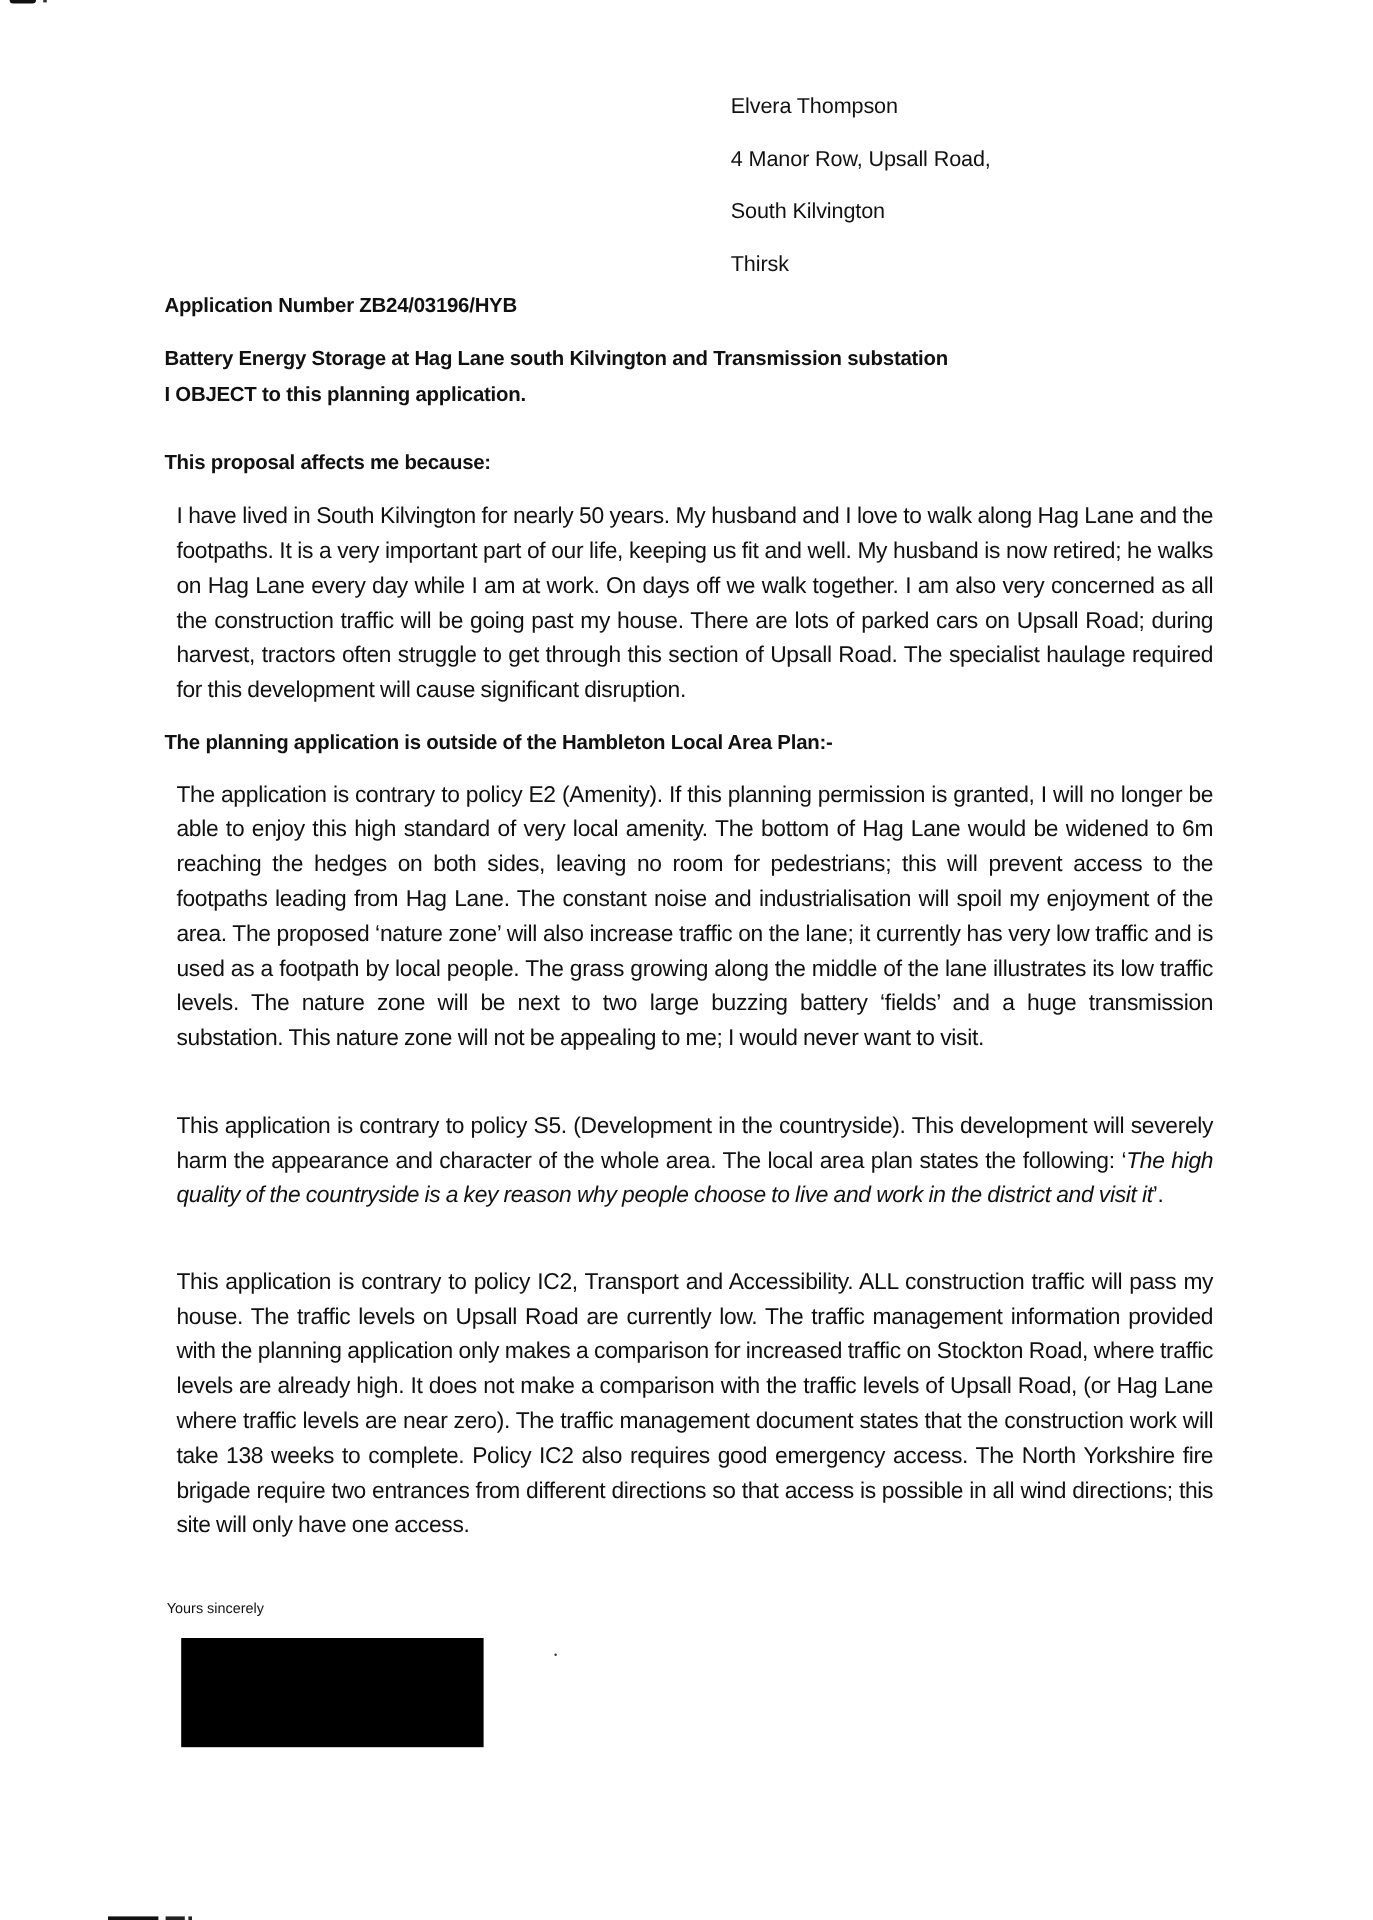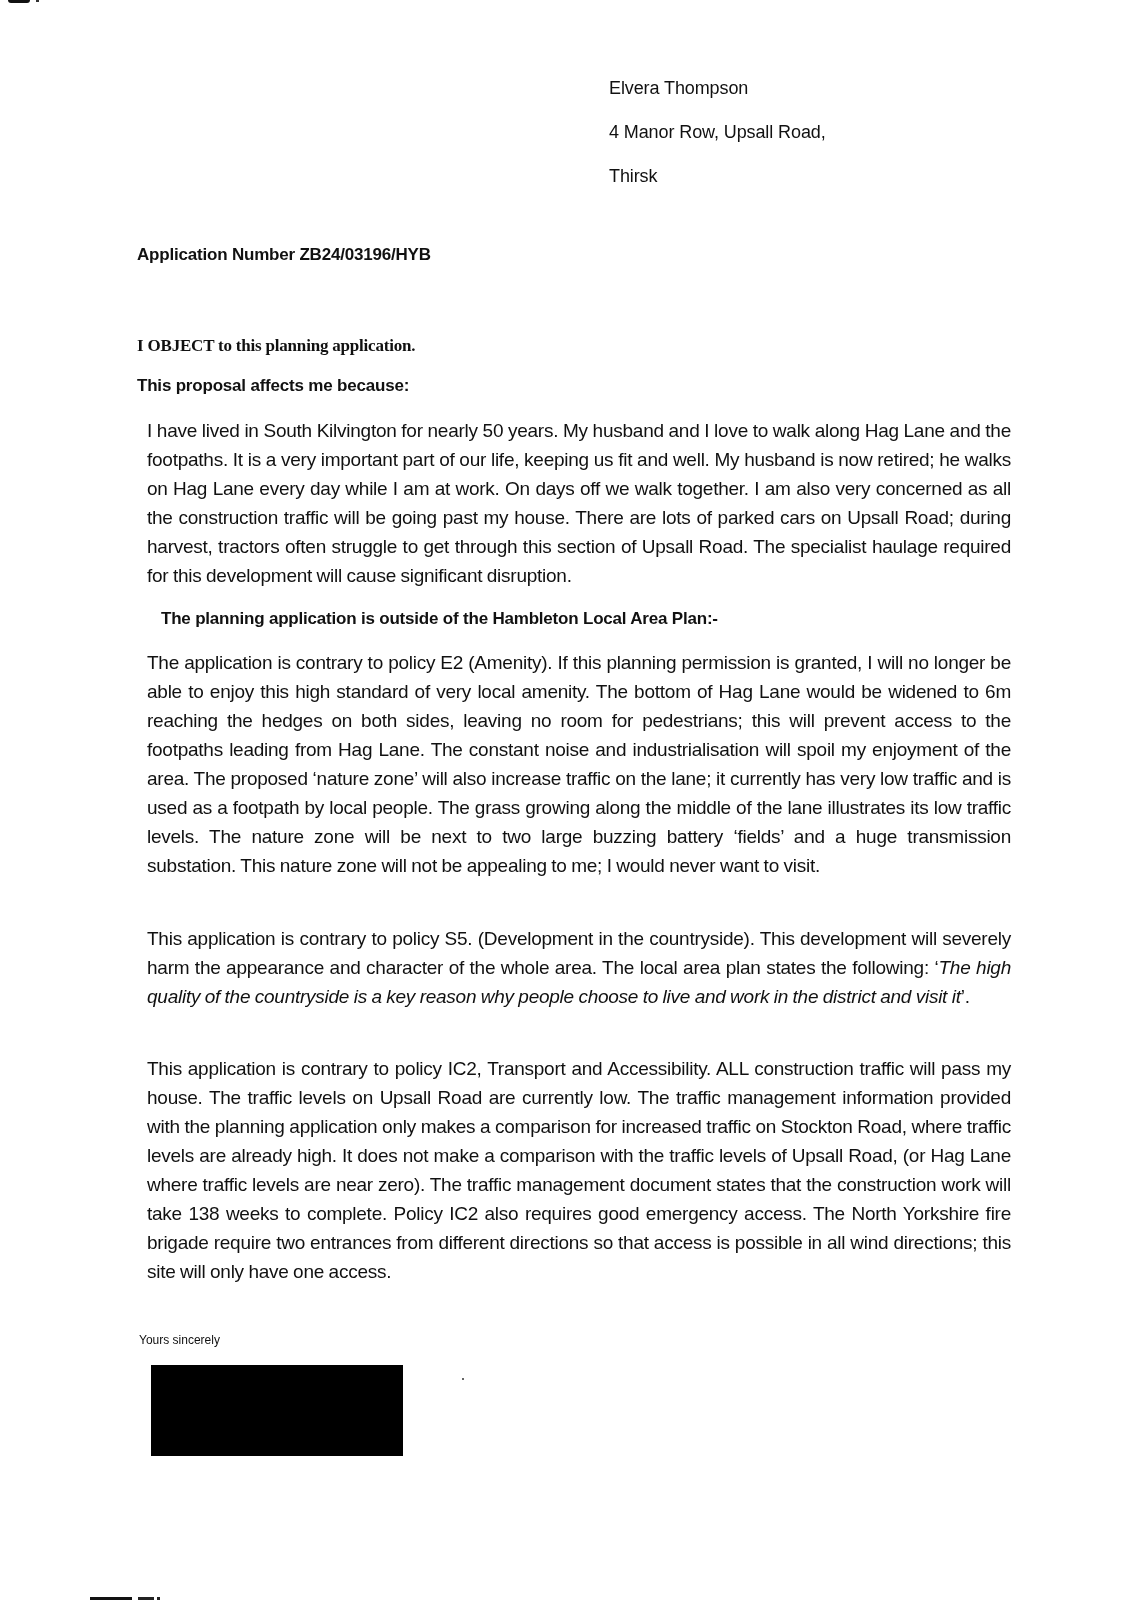--- a/index.html
+++ b/index.html
@@ -116,30 +116,32 @@
 <div class="page">
 
   <div class="scan-mark-top">
     <div class="bar"></div>
     <div class="dot"></div>
   </div>
 
   <div class="address">
     <div>Elvera Thompson</div>
     <div>4 Manor Row, Upsall Road,</div>
+    <div>South Kilvington</div>
     <div>Thirsk</div>
   </div>
 
   <div class="heading" style="top:245px;">Application Number ZB24/03196/HYB</div>
-  <div class="heading" style="top:336px;font-family:Liberation Serif, serif;">I OBJECT to this planning application.</div>
+  <div class="heading" style="top:289px;">Battery Energy Storage at Hag Lane south Kilvington and Transmission substation</div>
+  <div class="heading" style="top:319px;">I OBJECT to this planning application.</div>
   <div class="heading" style="top:376px;">This proposal affects me because:</div>
 
   <div class="para" style="top:416px;">I have lived in South Kilvington for nearly 50 years. My husband and I love to walk along Hag Lane and the footpaths. It is a very important part of our life, keeping us fit and well. My husband is now retired; he walks on Hag Lane every day while I am at work. On days off we walk together. I am also very concerned as all the construction traffic will be going past my house. There are lots of parked cars on Upsall Road; during harvest, tractors often struggle to get through this section of Upsall Road. The specialist haulage required for this development will cause significant disruption.</div>
 
-  <div class="heading" style="top:609px;margin-left:24px;">The planning application is outside of the Hambleton Local Area Plan:-</div>
+  <div class="heading" style="top:609px;">The planning application is outside of the Hambleton Local Area Plan:-</div>
 
   <div class="para" style="top:648px;"><span>The application is contrary to policy E2 (Amenity). If this planning permission is granted, I will </span><b>no longer</b><span> be able to enjoy this high standard of very local amenity. The bottom of Hag Lane would be widened to 6m reaching the hedges on both sides, leaving no room for pedestrians; this will prevent access to the footpaths leading from Hag Lane. The constant noise and industrialisation will spoil my enjoyment of the area. The proposed ‘nature zone’ will also increase traffic on the lane; it currently has very low traffic and is used as a footpath by local people. The grass growing along the middle of the lane illustrates its low traffic levels. The nature zone will be next to two large buzzing battery ‘fields’ and a huge transmission substation. This nature zone will not be appealing to me; I would never want to visit.</span></div>
 
   <div class="para" style="top:924px;"><span>This application is contrary to policy S5. (Development in the countryside). This development will severely harm the appearance and character of the whole area. The local area plan states the following: ‘</span><i>The high quality of the countryside is a key reason why people choose to live and work in the district and visit it</i><span>’.</span></div>
 
   <div class="para" style="top:1054px;">This application is contrary to policy IC2, Transport and Accessibility. ALL construction traffic will pass my house. The traffic levels on Upsall Road are currently low. The traffic management information provided with the planning application only makes a comparison for increased traffic on Stockton Road, where traffic levels are already high. It does not make a comparison with the traffic levels of Upsall Road, (or Hag Lane where traffic levels are near zero). The traffic management document states that the construction work will take 138 weeks to complete. Policy IC2 also requires good emergency access. The North Yorkshire fire brigade require two entrances from different directions so that access is possible in all wind directions; this site will only have one access.</div>
 
   <div class="closing">Yours sincerely</div>
 
   <div class="redaction"></div>

